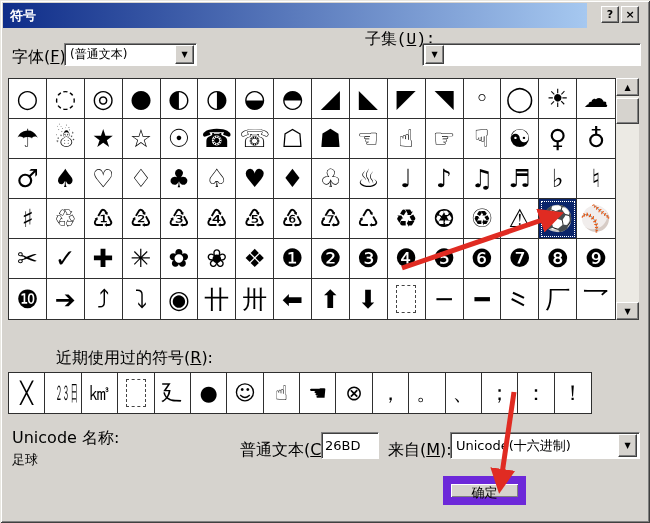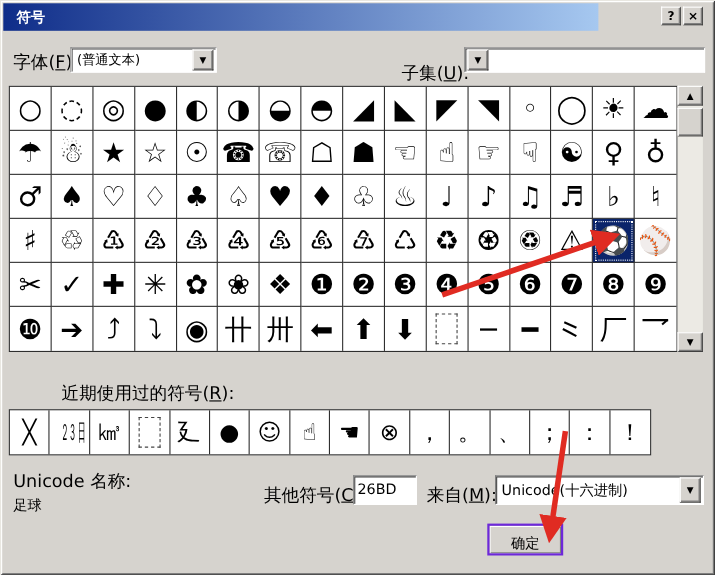--- a/index.html
+++ b/index.html
@@ -3,22 +3,22 @@
 <meta charset="utf-8">
 <style>
   html,body{margin:0;padding:0;background:#fff;}
   .dialog{
     position:relative;width:650px;height:523px;background:#d6d3ce;
     font-family:"DejaVu Sans",sans-serif;color:#000;overflow:hidden;
     box-shadow: inset 1px 1px 0 #e9e7e1, inset -1px -1px 0 #404040,
                 inset 2px 2px 0 #ffffff, inset -2px -2px 0 #808080;
   }
   .titlebar{
-    position:absolute;left:3px;top:3px;width:541px;height:25px;
-    display:flex;align-items:center;padding-left:12px;box-sizing:border-box;
+    position:absolute;left:3px;top:3px;width:584px;height:25px;
+    display:flex;align-items:center;padding-left:7px;box-sizing:border-box;
     color:#fff;font-weight:bold;font-size:13px;text-align:right;
   }
   .tb-btn{
     position:absolute;top:6px;width:18px;height:17px;background:#d6d3ce;
     display:flex;align-items:center;justify-content:center;
     font-size:11px;font-weight:bold;color:#000;box-sizing:border-box;
     border:1px solid;border-color:#ffffff #404040 #404040 #ffffff;
     box-shadow: inset -1px -1px 0 #808080;cursor:default;
   }
   .btn-help{left:601px;}
@@ -76,25 +76,25 @@
     box-sizing:border-box;border:1px solid;border-color:#ffffff #404040 #404040 #ffffff;
     box-shadow: inset -1px -1px 0 #808080;
   }
   .textbox{
     position:absolute;background:#fff;box-sizing:border-box;
     border:1px solid;border-color:#808080 #ffffff #ffffff #808080;
     box-shadow: inset 1px 1px 0 #404040;
     font-family:"DejaVu Sans",sans-serif;font-size:13px;padding:10px 3px;
   }
   .ok-btn{
-    position:absolute;left:443px;top:476px;width:69px;height:29px;
+    position:absolute;left:443px;top:476px;width:83px;height:29px;
     background:#d6d3ce;box-sizing:border-box;
-    border:2px solid #6d28d9;
+    border:8px solid #6d28d9;
     box-shadow: inset 1px 1px 0 #ffffff, inset -1px -1px 0 #808080;
-    display:flex;align-items:flex-end;justify-content:center;
+    display:flex;align-items:flex-start;justify-content:center;
     font-size:13px;cursor:default;
   }
   #annot{position:absolute;left:0;top:0;pointer-events:none;}
 </style>
 </head>
 <body>
 
 <div class="dialog">
 
   <div class="titlebar" id="titlebar" style="background: linear-gradient(90deg, rgb(15, 45, 137), rgb(166, 200, 240));">
@@ -108,21 +108,21 @@
   </div>
 
   <div class="lbl" style="left:12px;top:47px;"><span>字体(</span><span class="accel">F</span><span>):</span></div>
   <div class="combo" style="left:64px;top:43px;width:133px;">
     <span class="value">(普通文本)</span>
     <span class="drop">
         <span>▼</span>
       </span>
   </div>
 
-  <div class="lbl" style="left:365px;top:57px;"><span>子集(</span><span class="accel">U</span><span>):</span></div>
+  <div class="lbl" style="left:365px;top:29px;font-family:Liberation Mono, monospace;"><span>子集(</span><span class="accel">U</span><span>):</span></div>
   <div class="combo" style="left:422px;top:43px;width:219px;">
     <span class="drop">
         <span>▼</span>
       </span>
   </div>
 
   <div class="grid" id="symbol-grid">
       <div class="cell">○</div>
       <div class="cell">◌</div>
       <div class="cell">◎</div>
@@ -251,21 +251,21 @@
       <div class="cell">。</div>
       <div class="cell">、</div>
       <div class="cell">；</div>
       <div class="cell">：</div>
       <div class="cell">！</div>
     </div>
 
   <div class="lbl" style="left:12px;top:428px;">Unicode 名称:</div>
   <div class="lbl" style="left:12px;top:451px;font-size:13px;">足球</div>
 
-  <div class="lbl" style="left:240px;top:440px;"><span>其他符号(</span><span class="accel">C</span><span>):</span></div>
+  <div class="lbl" style="left:240px;top:440px;"><span>普通文本(</span><span class="accel">C</span><span>):</span></div>
   <input class="textbox" style="left: 321px; top: 432px; width: 58px; height: 27px;" value="26BD">
 
   <div class="lbl" style="left:388px;top:440px;"><span>来自(</span><span class="accel">M</span><span>):</span></div>
   <div class="combo" style="left:450px;top:432px;width:190px;height:27px;">
     <span class="value" style="font-size:13px;">Unicode(十六进制)</span>
     <span class="drop" style="height:21px;">
         <span>▼</span>
       </span>
   </div>
 

